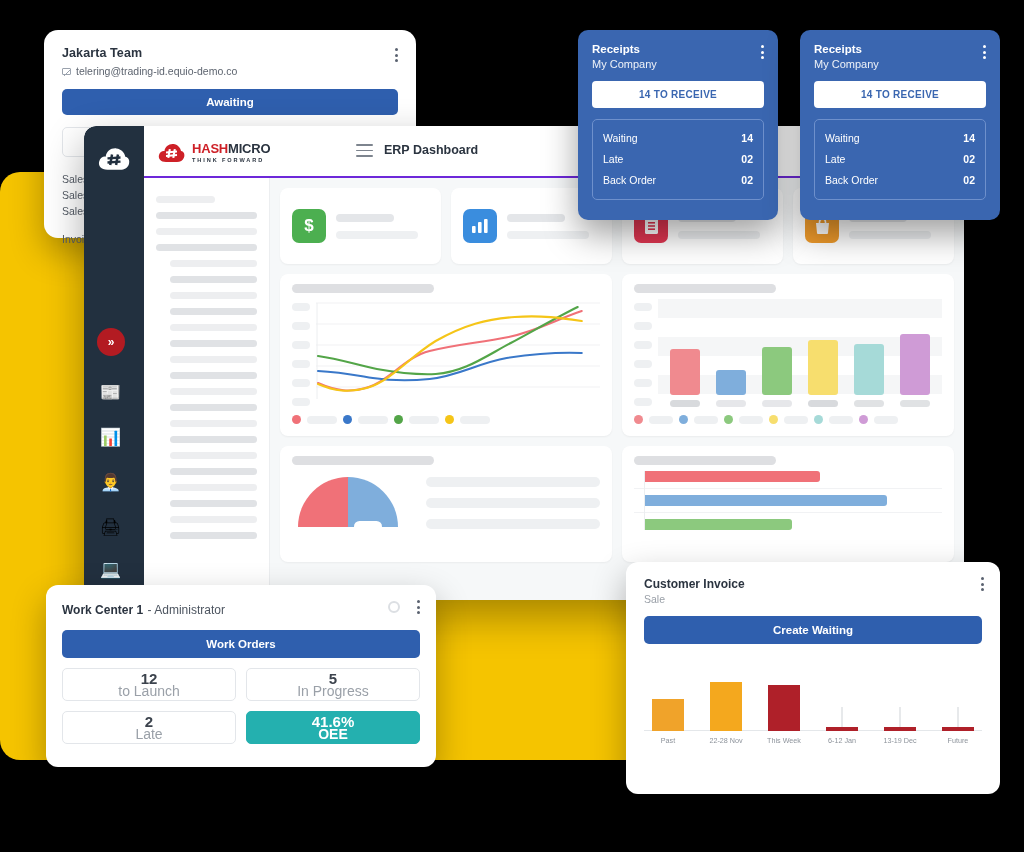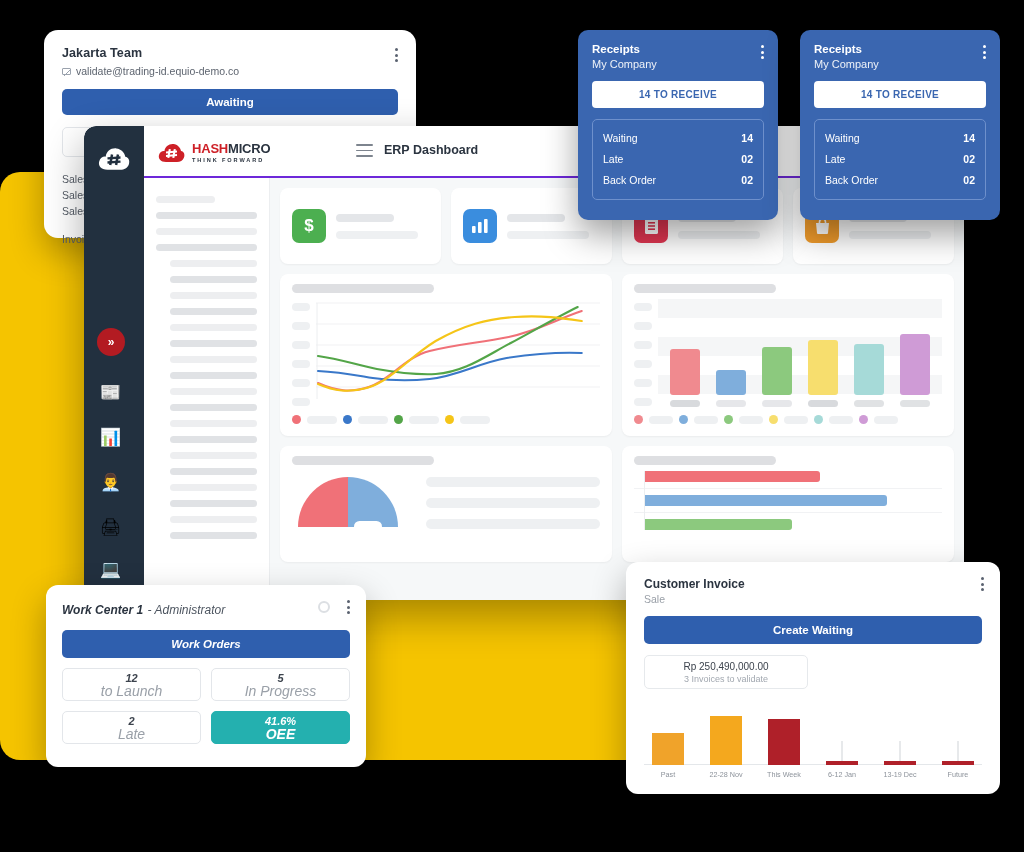--- a/index.html
+++ b/index.html
@@ -116,32 +116,32 @@
   .receipt .kebab { position:absolute; right:14px; top:15px; }
   .r-btn { margin-top:11px; height:27px; background:#fff; border-radius:4px; display:flex;
            align-items:center; justify-content:center; font-size:10px; font-weight:bold;
            color:#3A66B0; letter-spacing:.3px; }
   .r-box { margin-top:11px; border:1px solid #6E90CC; border-radius:5px; padding:8px 10px; }
   .r-line { display:flex; justify-content:space-between; font-size:10.5px; color:#fff;
             line-height:21px; }
   .r-line b { font-weight:bold; }
 
   
-  #work { left:46px; top:585px; width:320px; height:182px; border-radius:12px;font-style:italic; }
+  #work { left:46px; top:585px; width:390px; height:182px; border-radius:12px; }
   #work .hdr { padding:15px 16px 0 16px; position:relative; }
   #work .t1 { font-size:12px; font-weight:bold; color:#2b3440; }
   #work .t2 { font-size:12px; color:#4d5560; font-weight:normal; }
   #work .ring { position:absolute; right:36px; top:16px; width:12px; height:12px; border-radius:50%;
                 border:2px solid #dcdfe3; }
   #work .kebab { position:absolute; right:16px; top:15px; }
   #work .wo { margin:12px 16px 0 16px; height:28px; }
   #work .grid { margin:10px 16px 0 16px; display:grid; grid-template-columns:1fr 1fr; gap:10px; }
   .wc-tile { height:33px; border:1px solid #e3e6ea; border-radius:5px; display:flex;
              flex-direction:column; align-items:center; justify-content:center; }
-  .wc-tile .n { font-size:11px; color:#3c434d; font-weight:bold; line-height:13px;text-align:center; }
+  .wc-tile .n { font-size:15px; color:#3c434d; font-weight:bold; line-height:13px;text-align:center; }
   .wc-tile .l { font-size:14px; color:#9aa0a8; line-height:12px; }
   .wc-tile.teal { background:#24B0AF; border-color:#24B0AF; }
   .wc-tile.teal .n, .wc-tile.teal .l { color:#fff; font-weight:bold; }
 
   
   #cinv { left:626px; top:562px; width:374px; height:232px; border-radius:12px; }
   #cinv .hdr { padding:15px 18px 0 18px; position:relative; }
   #cinv .t1 { font-size:12px; font-weight:bold; color:#2b3440; }
   #cinv .t2 { font-size:10.5px; color:#9aa0a8; margin-top:2px; }
   #cinv .kebab { position:absolute; right:16px; top:15px; }
@@ -168,21 +168,21 @@
 
 <div id="stage">
 
   <div class="yellow-slab"></div>
 
   <div class="card" id="jakarta">
     <div class="hdr">
       <div class="title">Jakarta Team</div>
       <div class="mailrow">
         <span class="mail-ico"></span>
-        <span class="mail">validate@trading-id.equio-demo.co</span>
+        <span class="mail">telering@trading-id.equio-demo.co</span>
       </div>
       <div class="kebab">
           <i></i>
           <i></i>
           <i></i>
         </div>
     </div>
     <div class="btn-blue pipeline">Awaiting</div>
     <div class="pills">
       <div class="pill">Pip</div>
@@ -554,24 +554,20 @@
       <div class="t1">Customer Invoice</div>
       <div class="t2">Sale</div>
       <div class="kebab">
           <i></i>
           <i></i>
           <i></i>
         </div>
     </div>
     <div class="btn-blue ci-btn">Create Waiting</div>
     <div class="amts">
-      <div class="amt">
-        <span class="v">Rp 250,490,000.00</span>
-        <span class="c">3 Invoices to validate</span>
-        </div>
     </div>
     <div class="ci-chart">
       <div class="ci-axis"></div>
       <div class="ci-bars">
         <div class="ci-col">
             <span class="ci-tick" style="height:28px"></span>
             <div class="ci-bar" style="height:58%;background:#F0A32A"></div>
           </div>
         <div class="ci-col">
             <span class="ci-tick" style="height:34px"></span>

